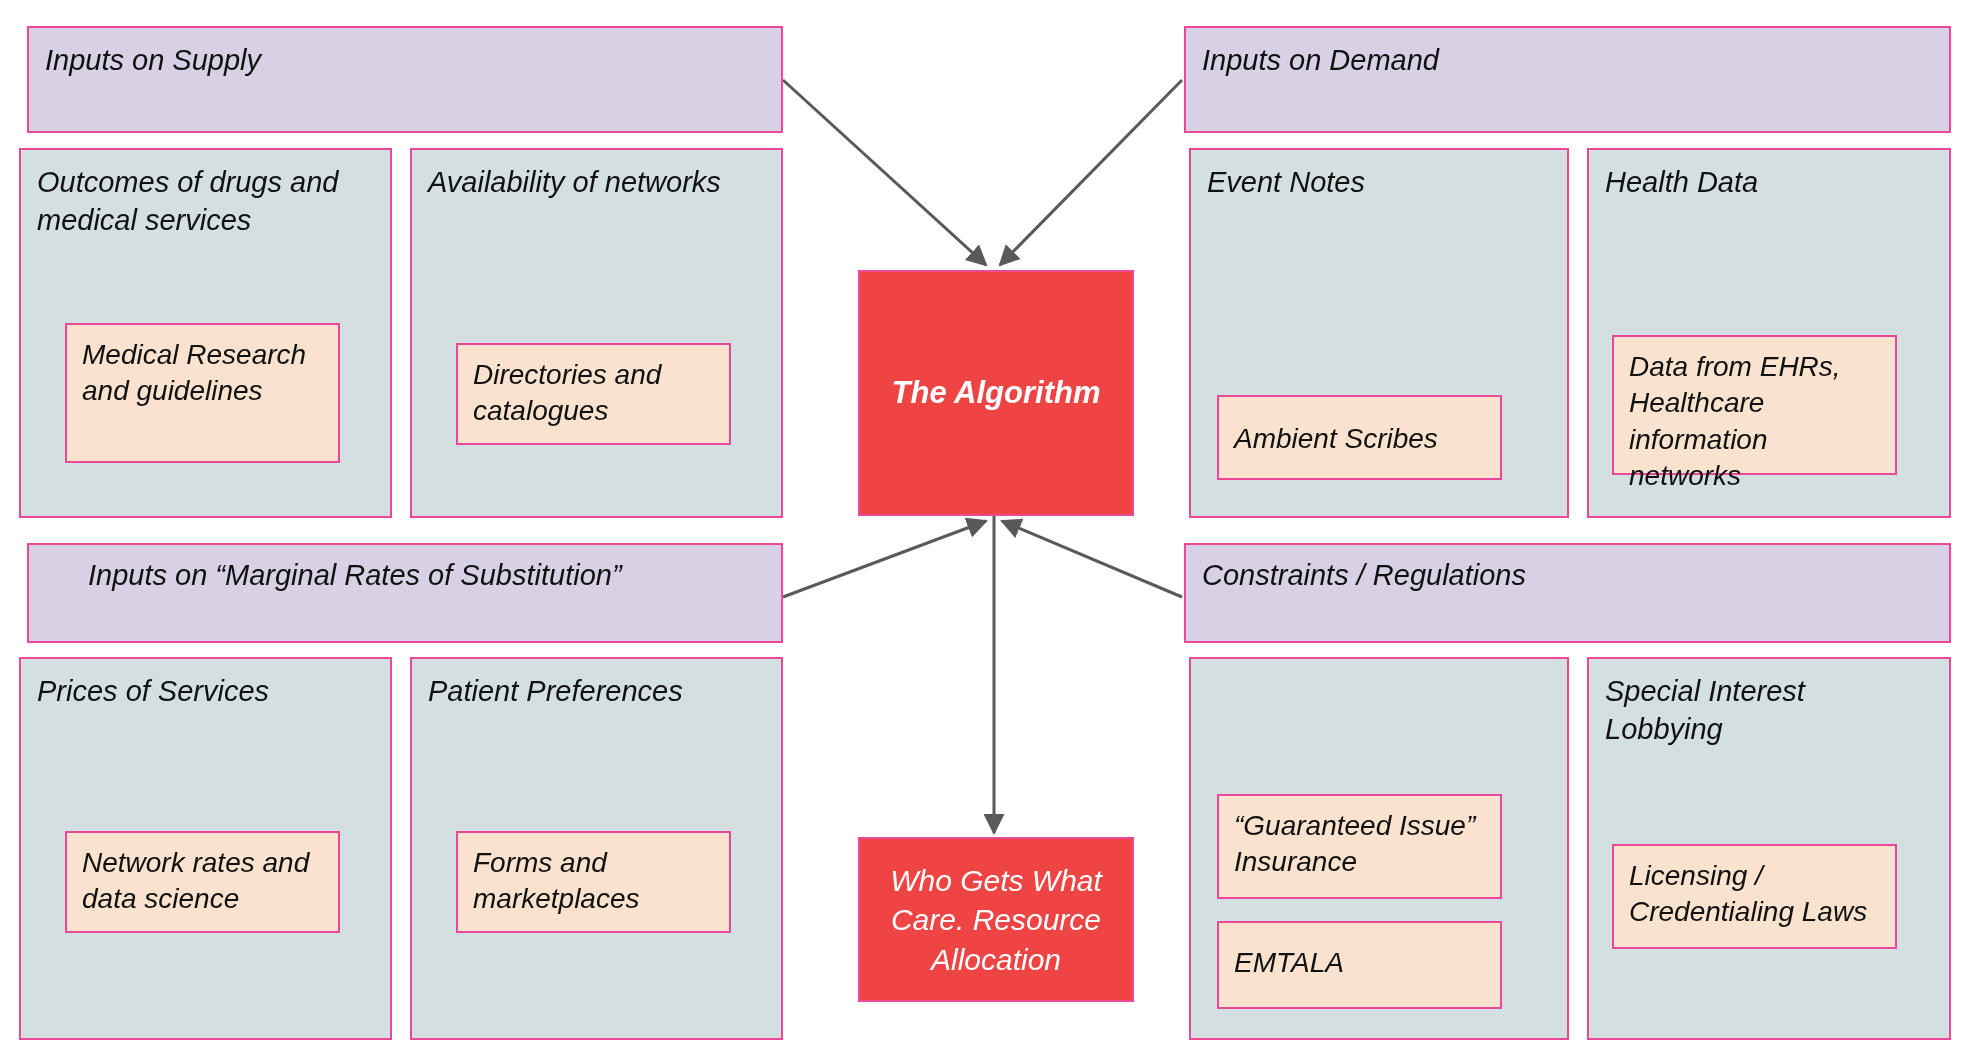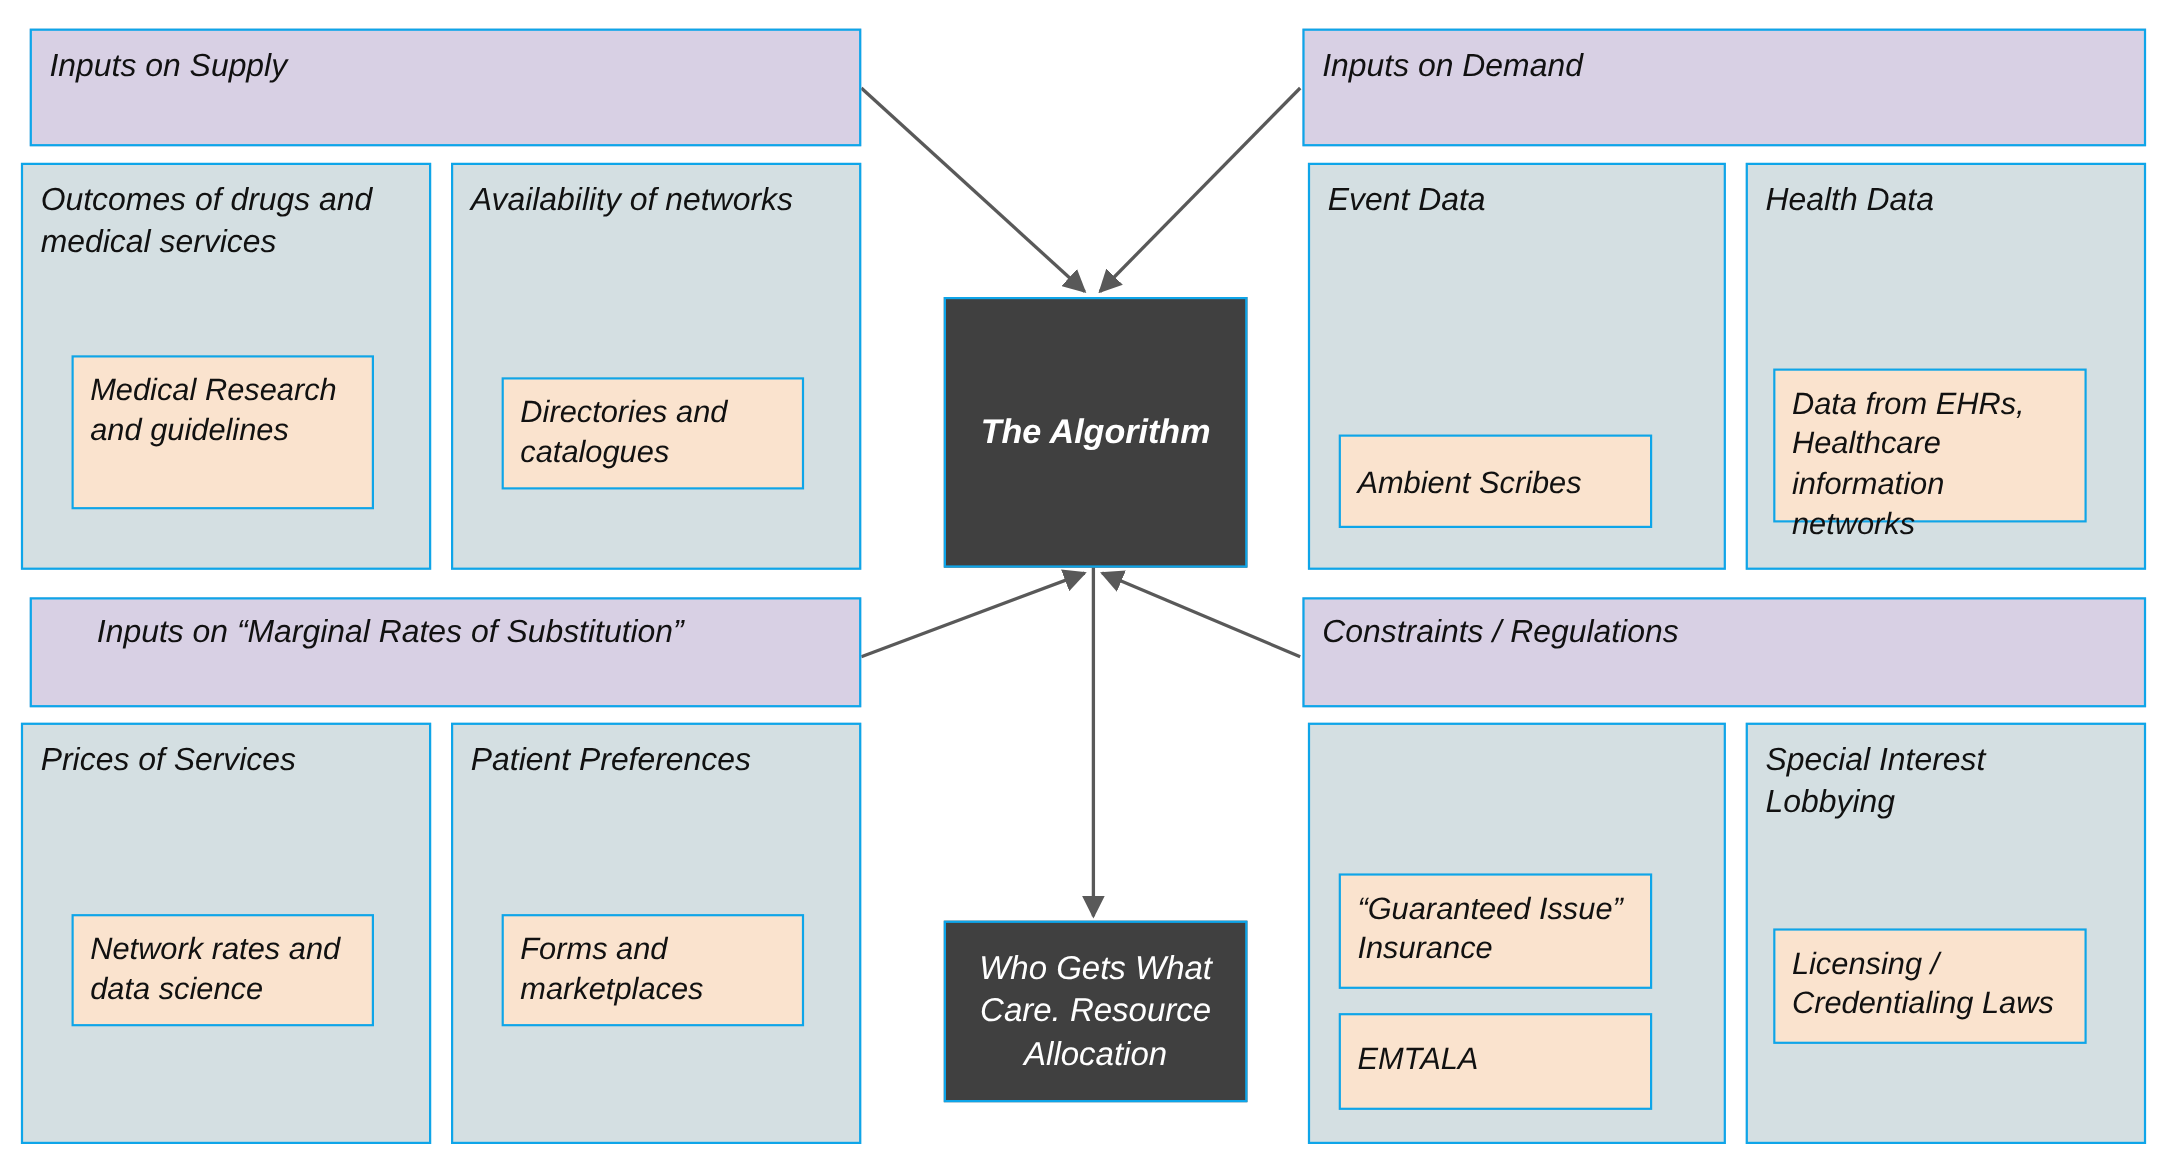--- a/index.html
+++ b/index.html
@@ -1,23 +1,23 @@
 <!DOCTYPE html>
 <html><head>
 <meta charset="utf-8">
 <style>
   html,body{margin:0;padding:0;background:#ffffff;}
   body{width:1974px;height:1062px;position:relative;overflow:hidden;
        font-family:"Liberation Sans","DejaVu Sans",sans-serif;}
   .canvas{position:absolute;left:0;top:0;width:1974px;height:1062px;}
-  .box{position:absolute;box-sizing:border-box;border:2px solid #0ea5e9;padding-left:36px;}
+  .box{position:absolute;box-sizing:border-box;border:2px solid #ec4899;padding-left:36px;}
   .hdr{background:#D8D0E4;}
   .grp{background:#D4DFE2;}
   .leaf{background:#FAE3CE;}
-  .algo{background:#404040;}
+  .algo{background:#ef4444;}
   .lbl{position:absolute;font-style:italic;color:#111111;line-height:1.30;}
   .hdr-lbl{left:16px;top:14px;font-size:29px;}
   .grp-lbl{left:16px;top:14px;font-size:29px;}
   .leaf-lbl{left:15px;top:12px;font-size:28px;}
   .algo-lbl{position:absolute;left:0;right:0;top:50%;transform:translateY(-50%);
             text-align:center;color:#ffffff;font-style:italic;}
   .algo-lbl.strong{font-weight:bold;font-size:31px;}
   .algo-lbl.plain{font-size:30px;line-height:1.32;}
   svg.arrows{position:absolute;left:0;top:0;width:1974px;height:1062px;
              overflow:visible;pointer-events:none;}
@@ -58,21 +58,21 @@
     <div class="box leaf" style="left:44px;top:193px;width:275px;height:102px;">
       <div class="lbl leaf-lbl" style="width:240px;">Directories and catalogues</div>
     </div>
   </div>
 
   <div class="box hdr" style="left:1184px;top:26px;width:767px;height:107px;">
     <div class="lbl hdr-lbl">Inputs on Demand</div>
   </div>
 
   <div class="box grp" style="left:1189px;top:148px;width:380px;height:370px;">
-    <div class="lbl grp-lbl" style="width:340px;">Event Data</div>
+    <div class="lbl grp-lbl" style="width:340px;">Event Notes</div>
     <div class="box leaf" style="left:26px;top:245px;width:285px;height:85px;">
       <div class="lbl leaf-lbl" style="width:250px;top:24px;">Ambient Scribes</div>
     </div>
   </div>
 
   <div class="box grp" style="left:1587px;top:148px;width:364px;height:370px;">
     <div class="lbl grp-lbl" style="width:325px;">Health Data</div>
     <div class="box leaf" style="left:23px;top:185px;width:285px;height:140px;">
       <div class="lbl leaf-lbl" style="width:250px;">Data from EHRs, Healthcare information networks</div>
     </div>

